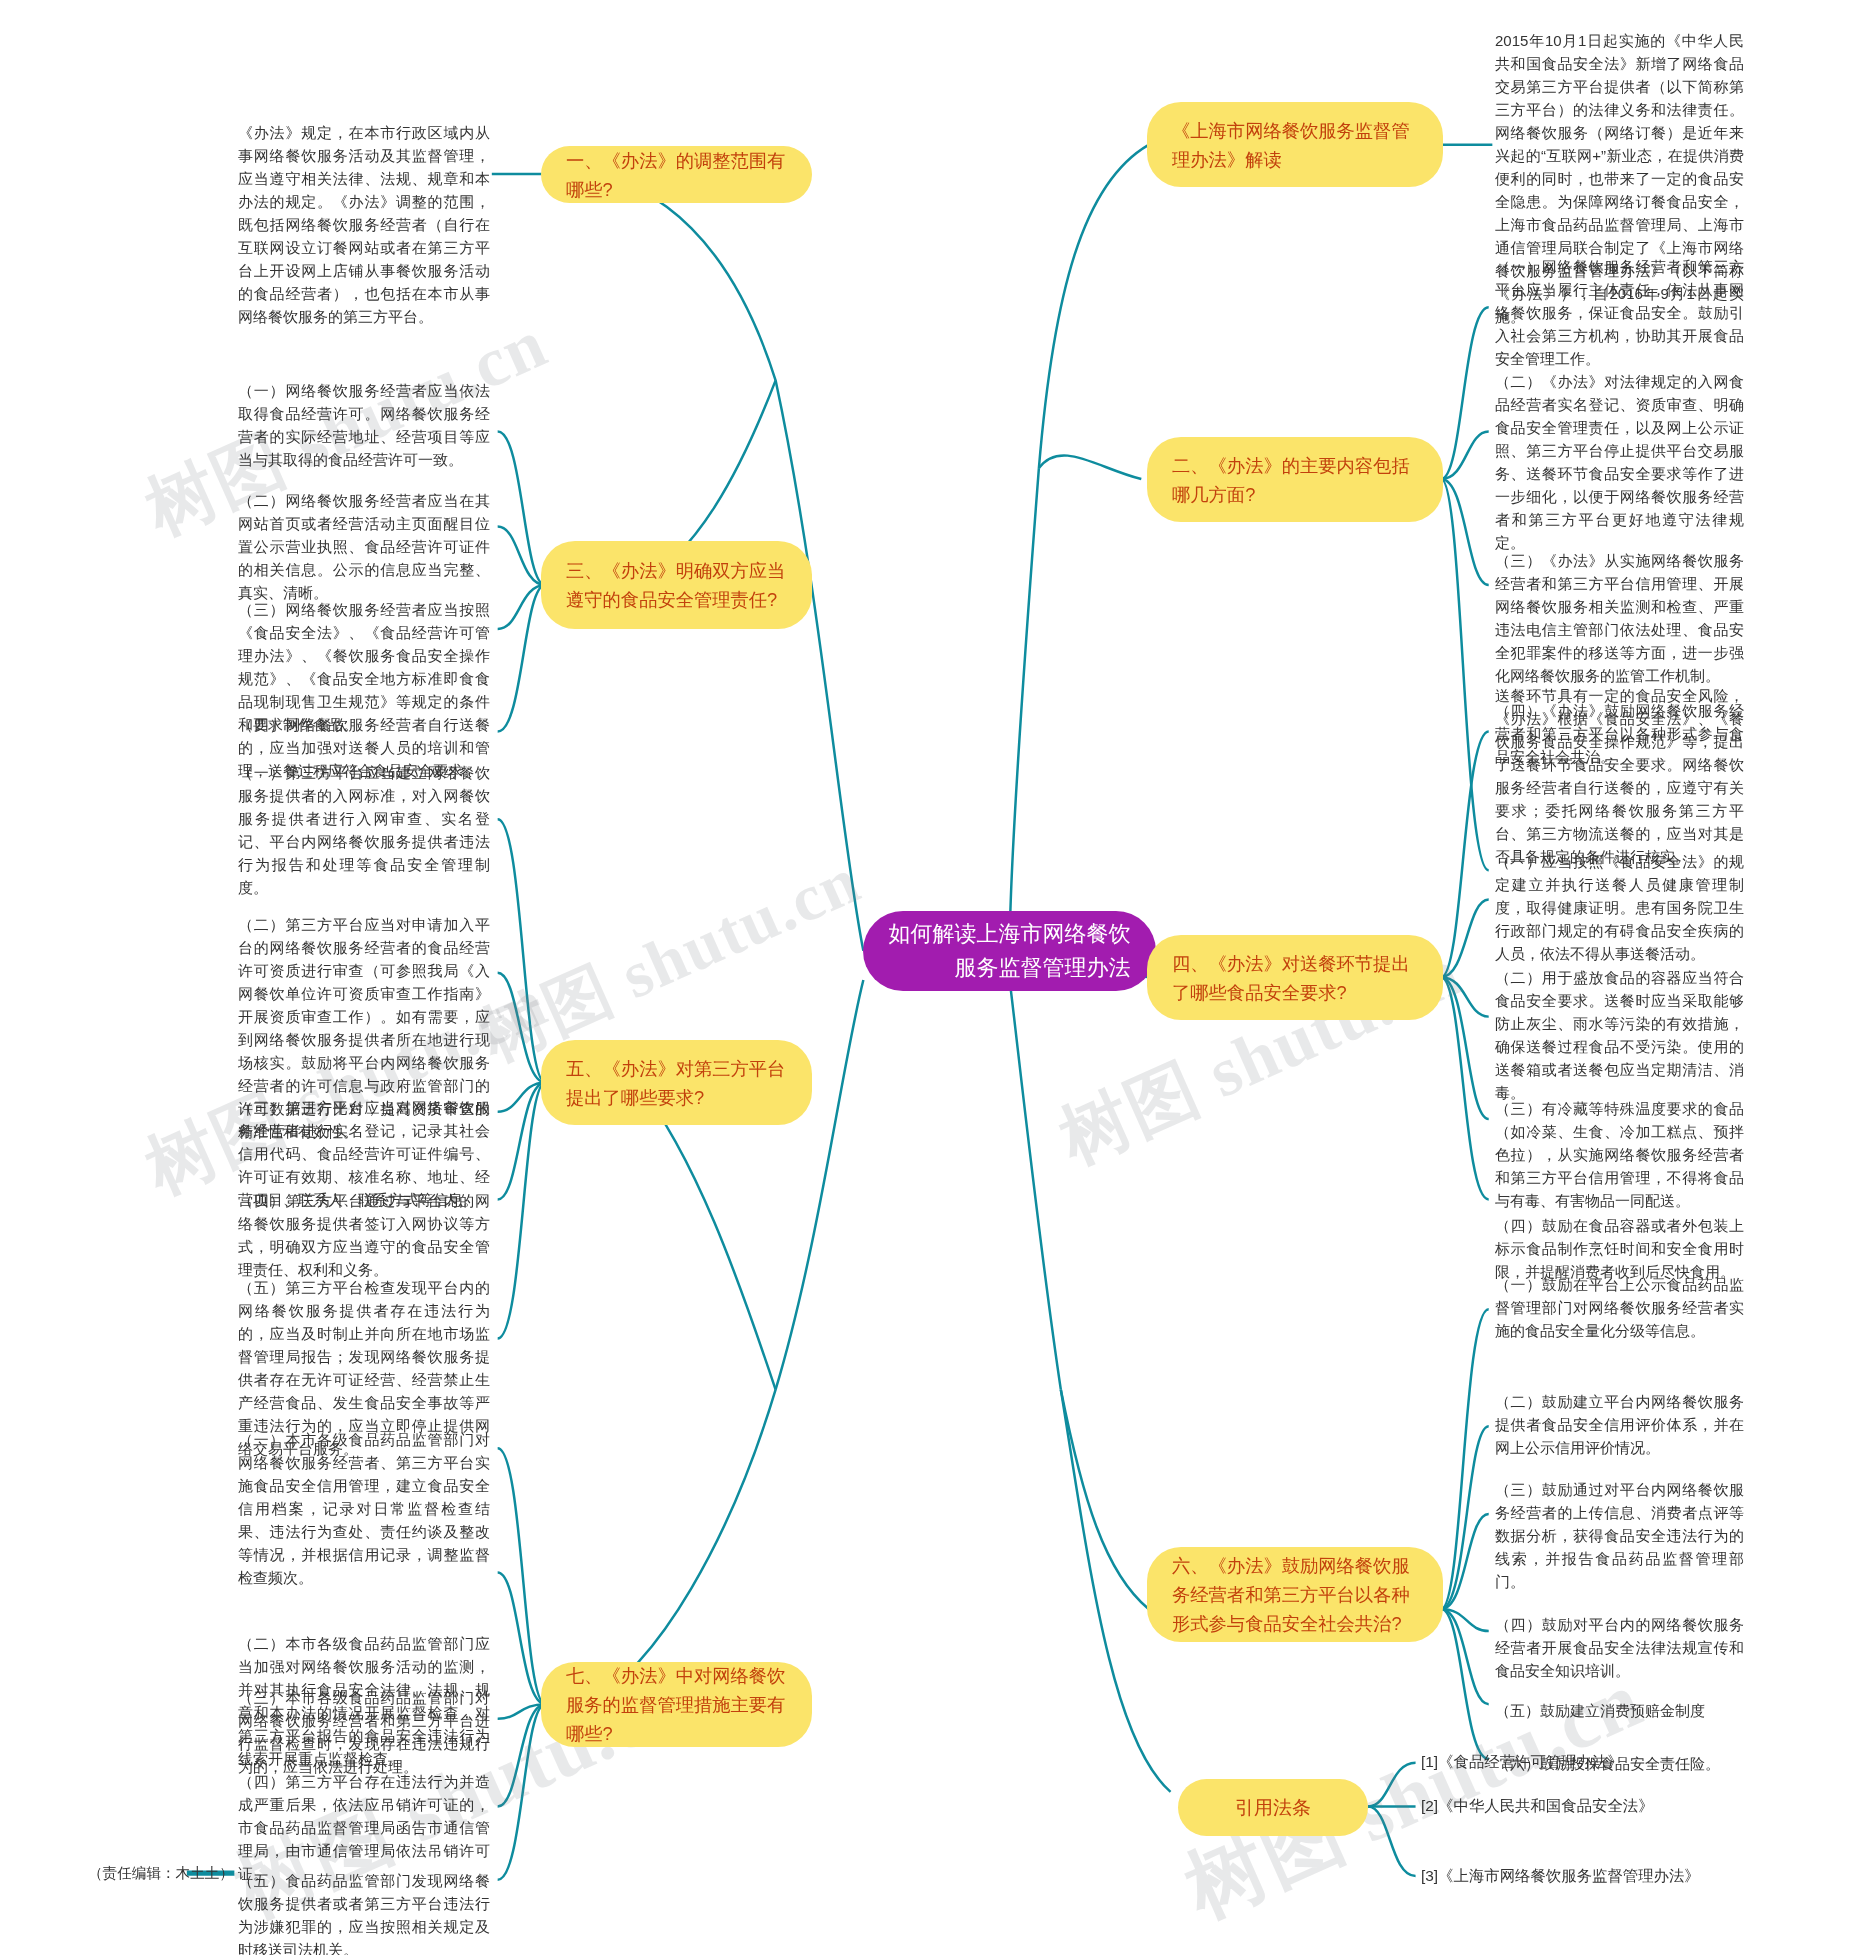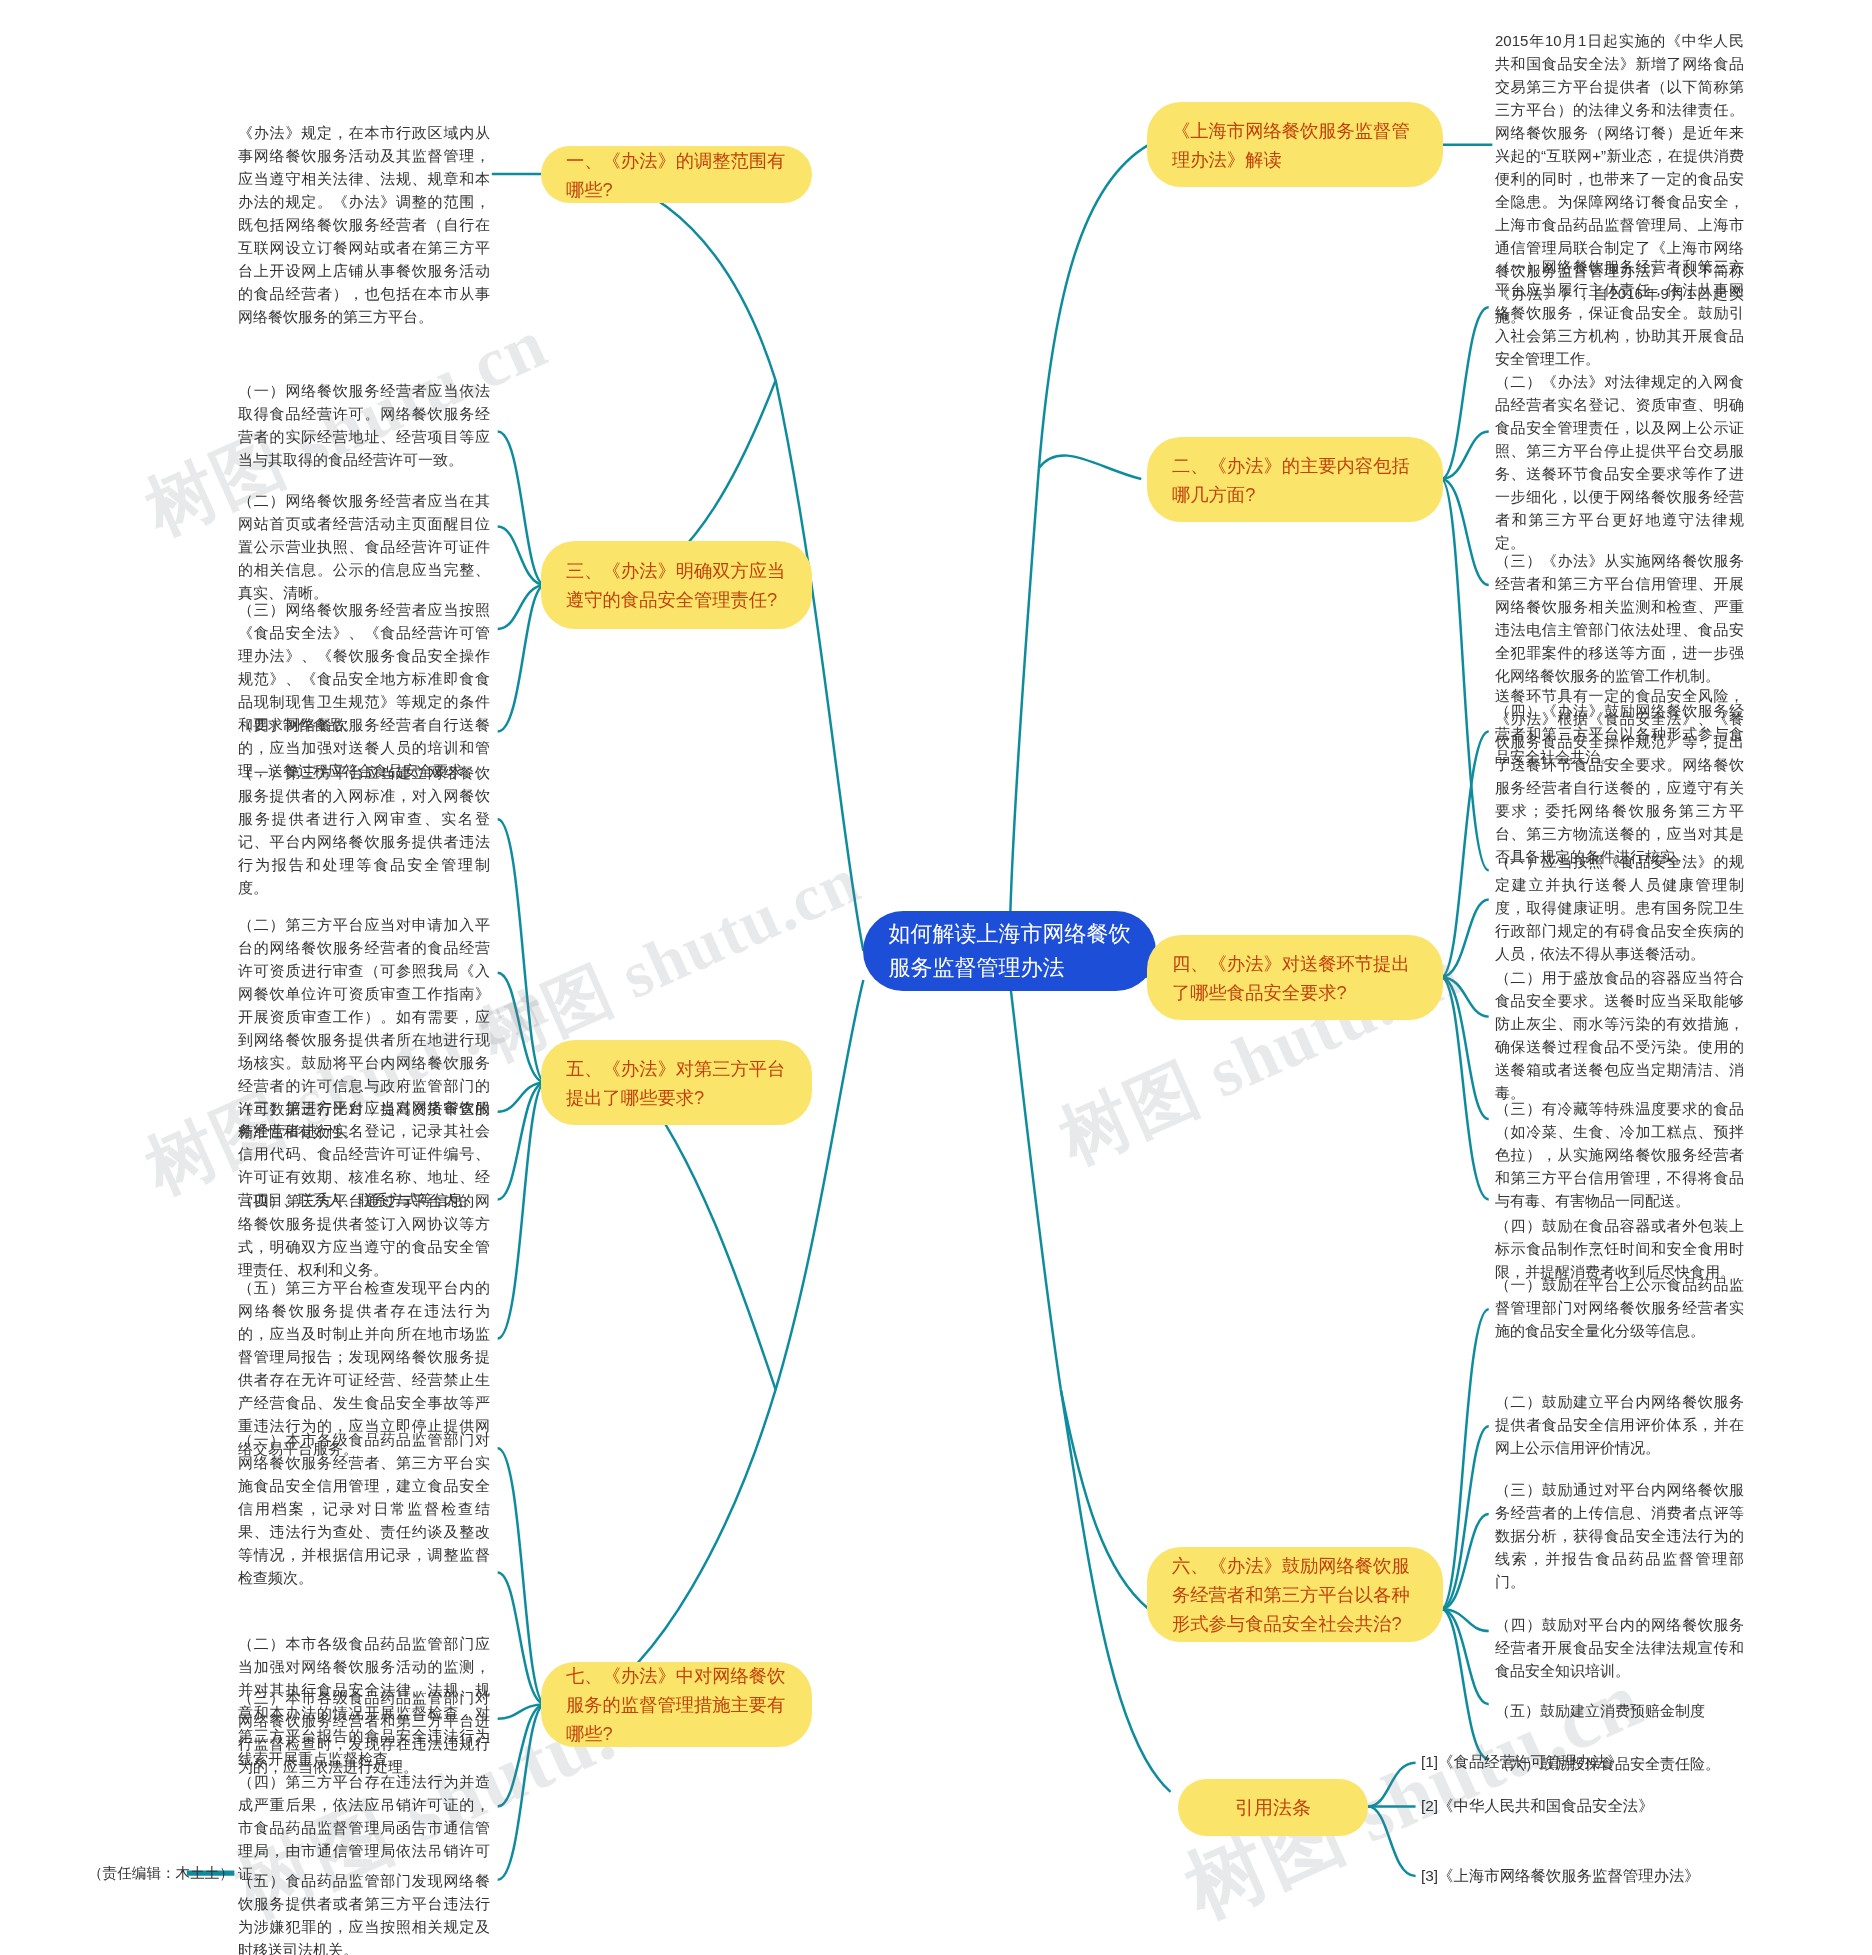--- a/index.html
+++ b/index.html
@@ -10,22 +10,22 @@
   }
   #canvas{position:absolute;inset:0;width:1873px;height:1955px;}
   svg.links{position:absolute;left:0;top:0;width:1873px;height:1955px;pointer-events:none;}
   .wm{position:absolute;color:rgba(120,125,130,.17);font-size:70px;font-weight:700;
       font-family:"Liberation Serif","DejaVu Serif",serif;transform:rotate(-24deg);
       white-space:nowrap;user-select:none;letter-spacing:1.5px;}
 
   .node{position:absolute;box-sizing:border-box;}
 
   .root{
-    background:#1d4ed8;color:#ffffff;border-radius:44px;
-    font-size:22px;line-height:34px;text-align:left;font-weight:400;
+    background:#a21caf;color:#ffffff;border-radius:44px;
+    font-size:22px;line-height:34px;text-align:right;font-weight:400;
     display:flex;align-items:center;justify-content:center;padding:16px 25px;
   }
   .branch{
     background:#fbe46a;color:#c2410c;border-radius:34px;
     font-size:18.3px;line-height:29px;padding:13px 25px;
     display:flex;align-items:center;
   }
   .branch.small{font-size:19px;padding:11.7px 29px;justify-content:center;}
   .leaf{
     color:#333;font-size:15px;line-height:23px;text-align:justify;

